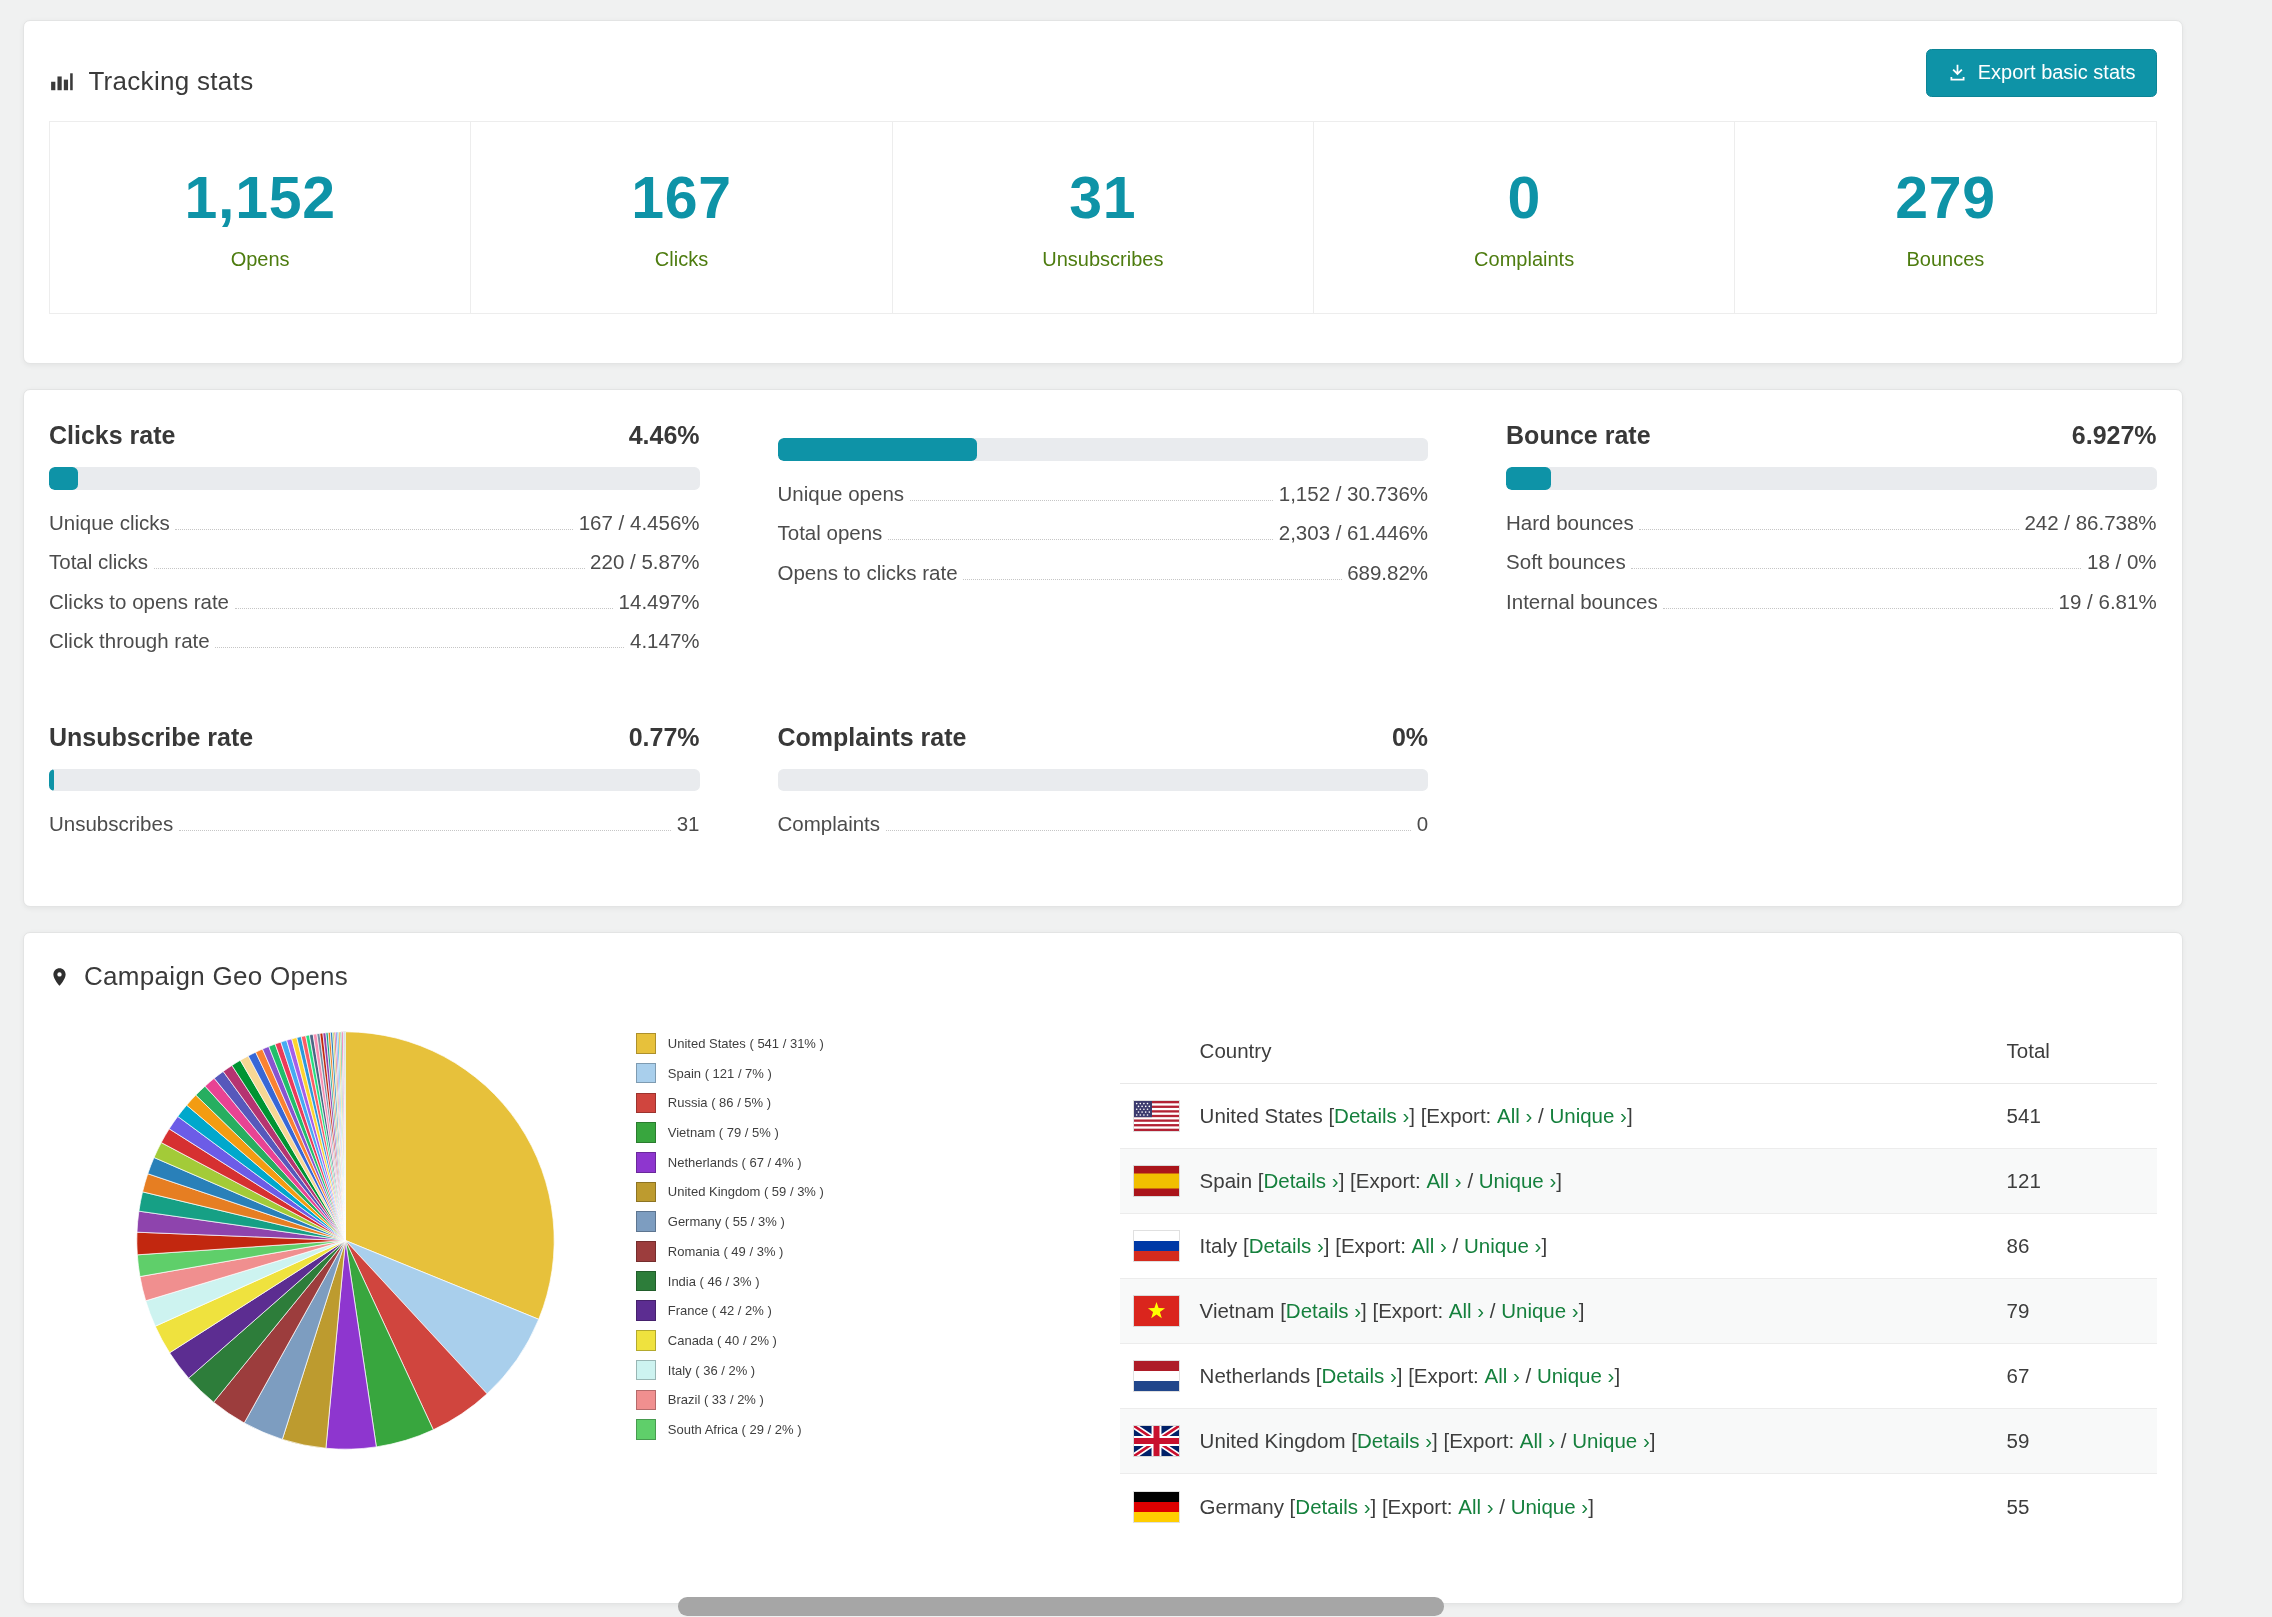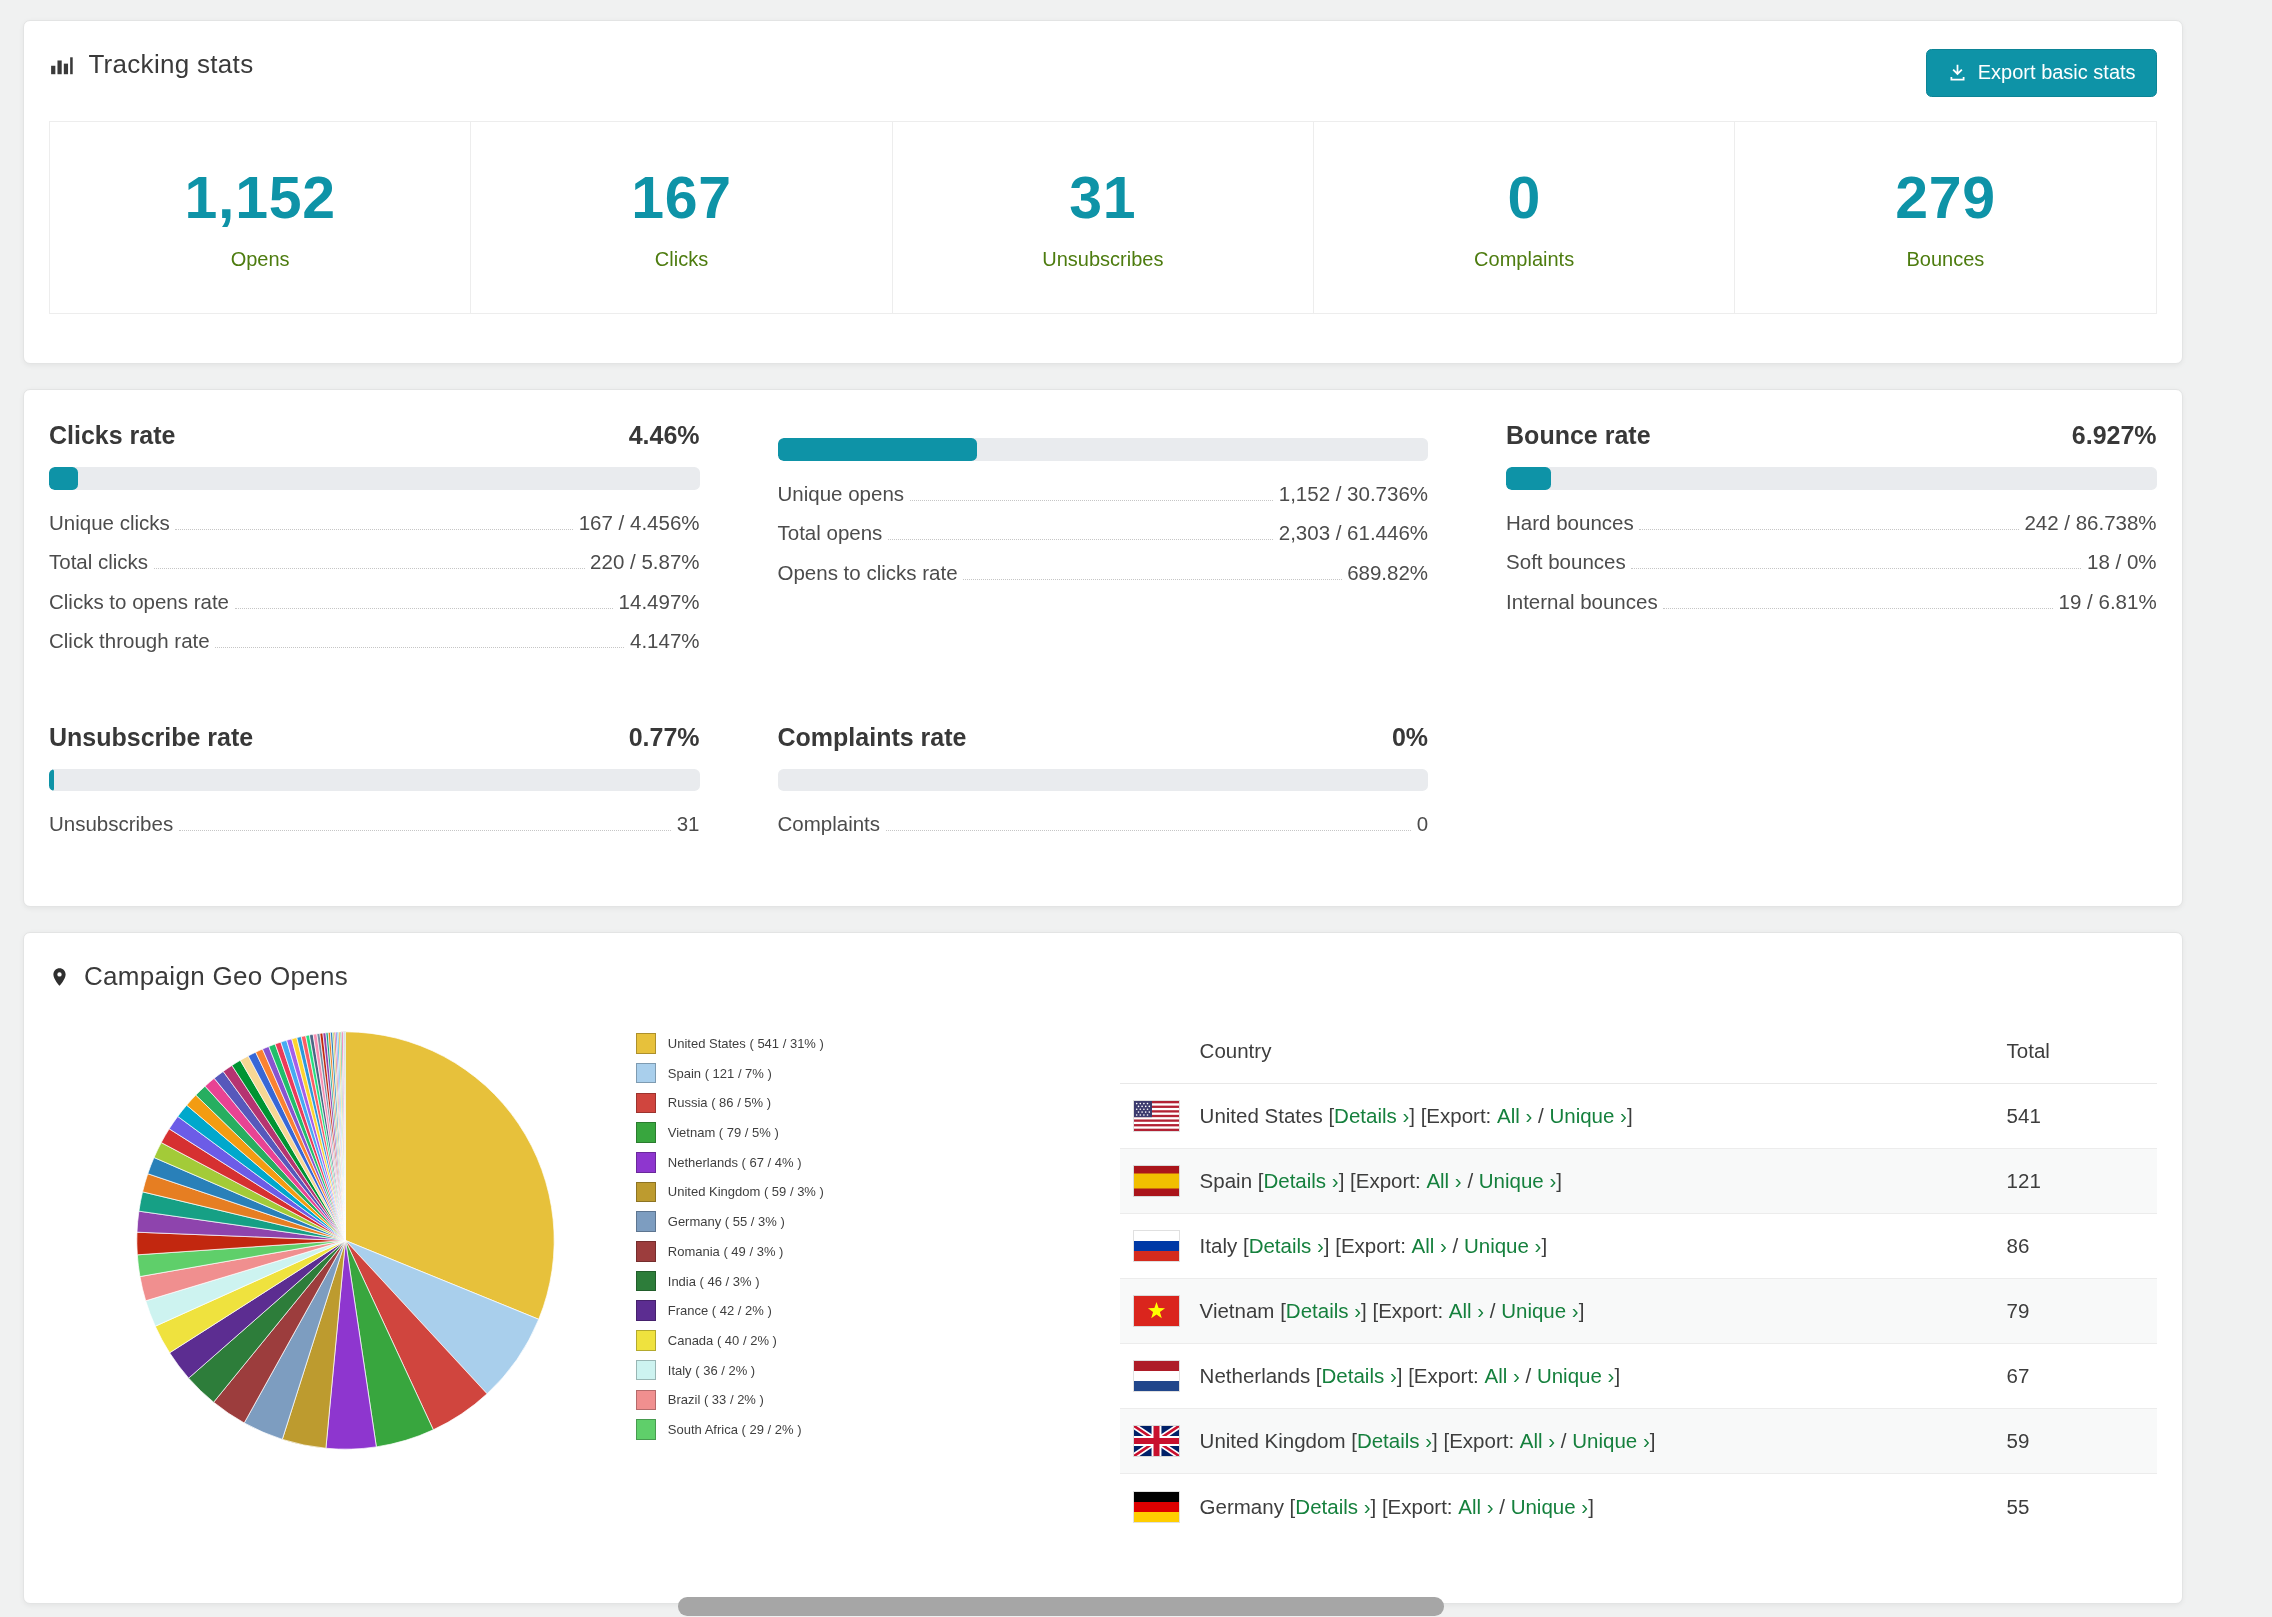--- a/index.html
+++ b/index.html
@@ -10,21 +10,21 @@
     color:#3d3d3d;
   }
   .page { padding:20px 90px 0 22.6px; }
   .card {
     background:#fff;
     border:0.7px solid #e3e4e4;
     border-radius:7px;
     box-shadow:0 1.4px 5.6px rgba(0,0,0,0.05);
     margin-bottom:25.4px;
   }
-  .card-header { display:flex; align-items:flex-start; padding:28px 25.4px 20px; }
+  .card-header { display:flex; align-items:flex-end; padding:28px 25.4px 20px; }
   .card-title {
     font-size:26px; font-weight:500; color:#3a3a3a; letter-spacing:0.3px;
     display:flex; align-items:center; gap:14px;
   }
   .export-btn {
     margin-left:auto; background:#0e93a7; color:#fff; border:0.7px solid #0c8496;
     border-radius:5.6px; font-size:20px; font-family:inherit;
     padding:11.3px 20px; display:flex; align-items:center; gap:10px; cursor:pointer;
   }
   

